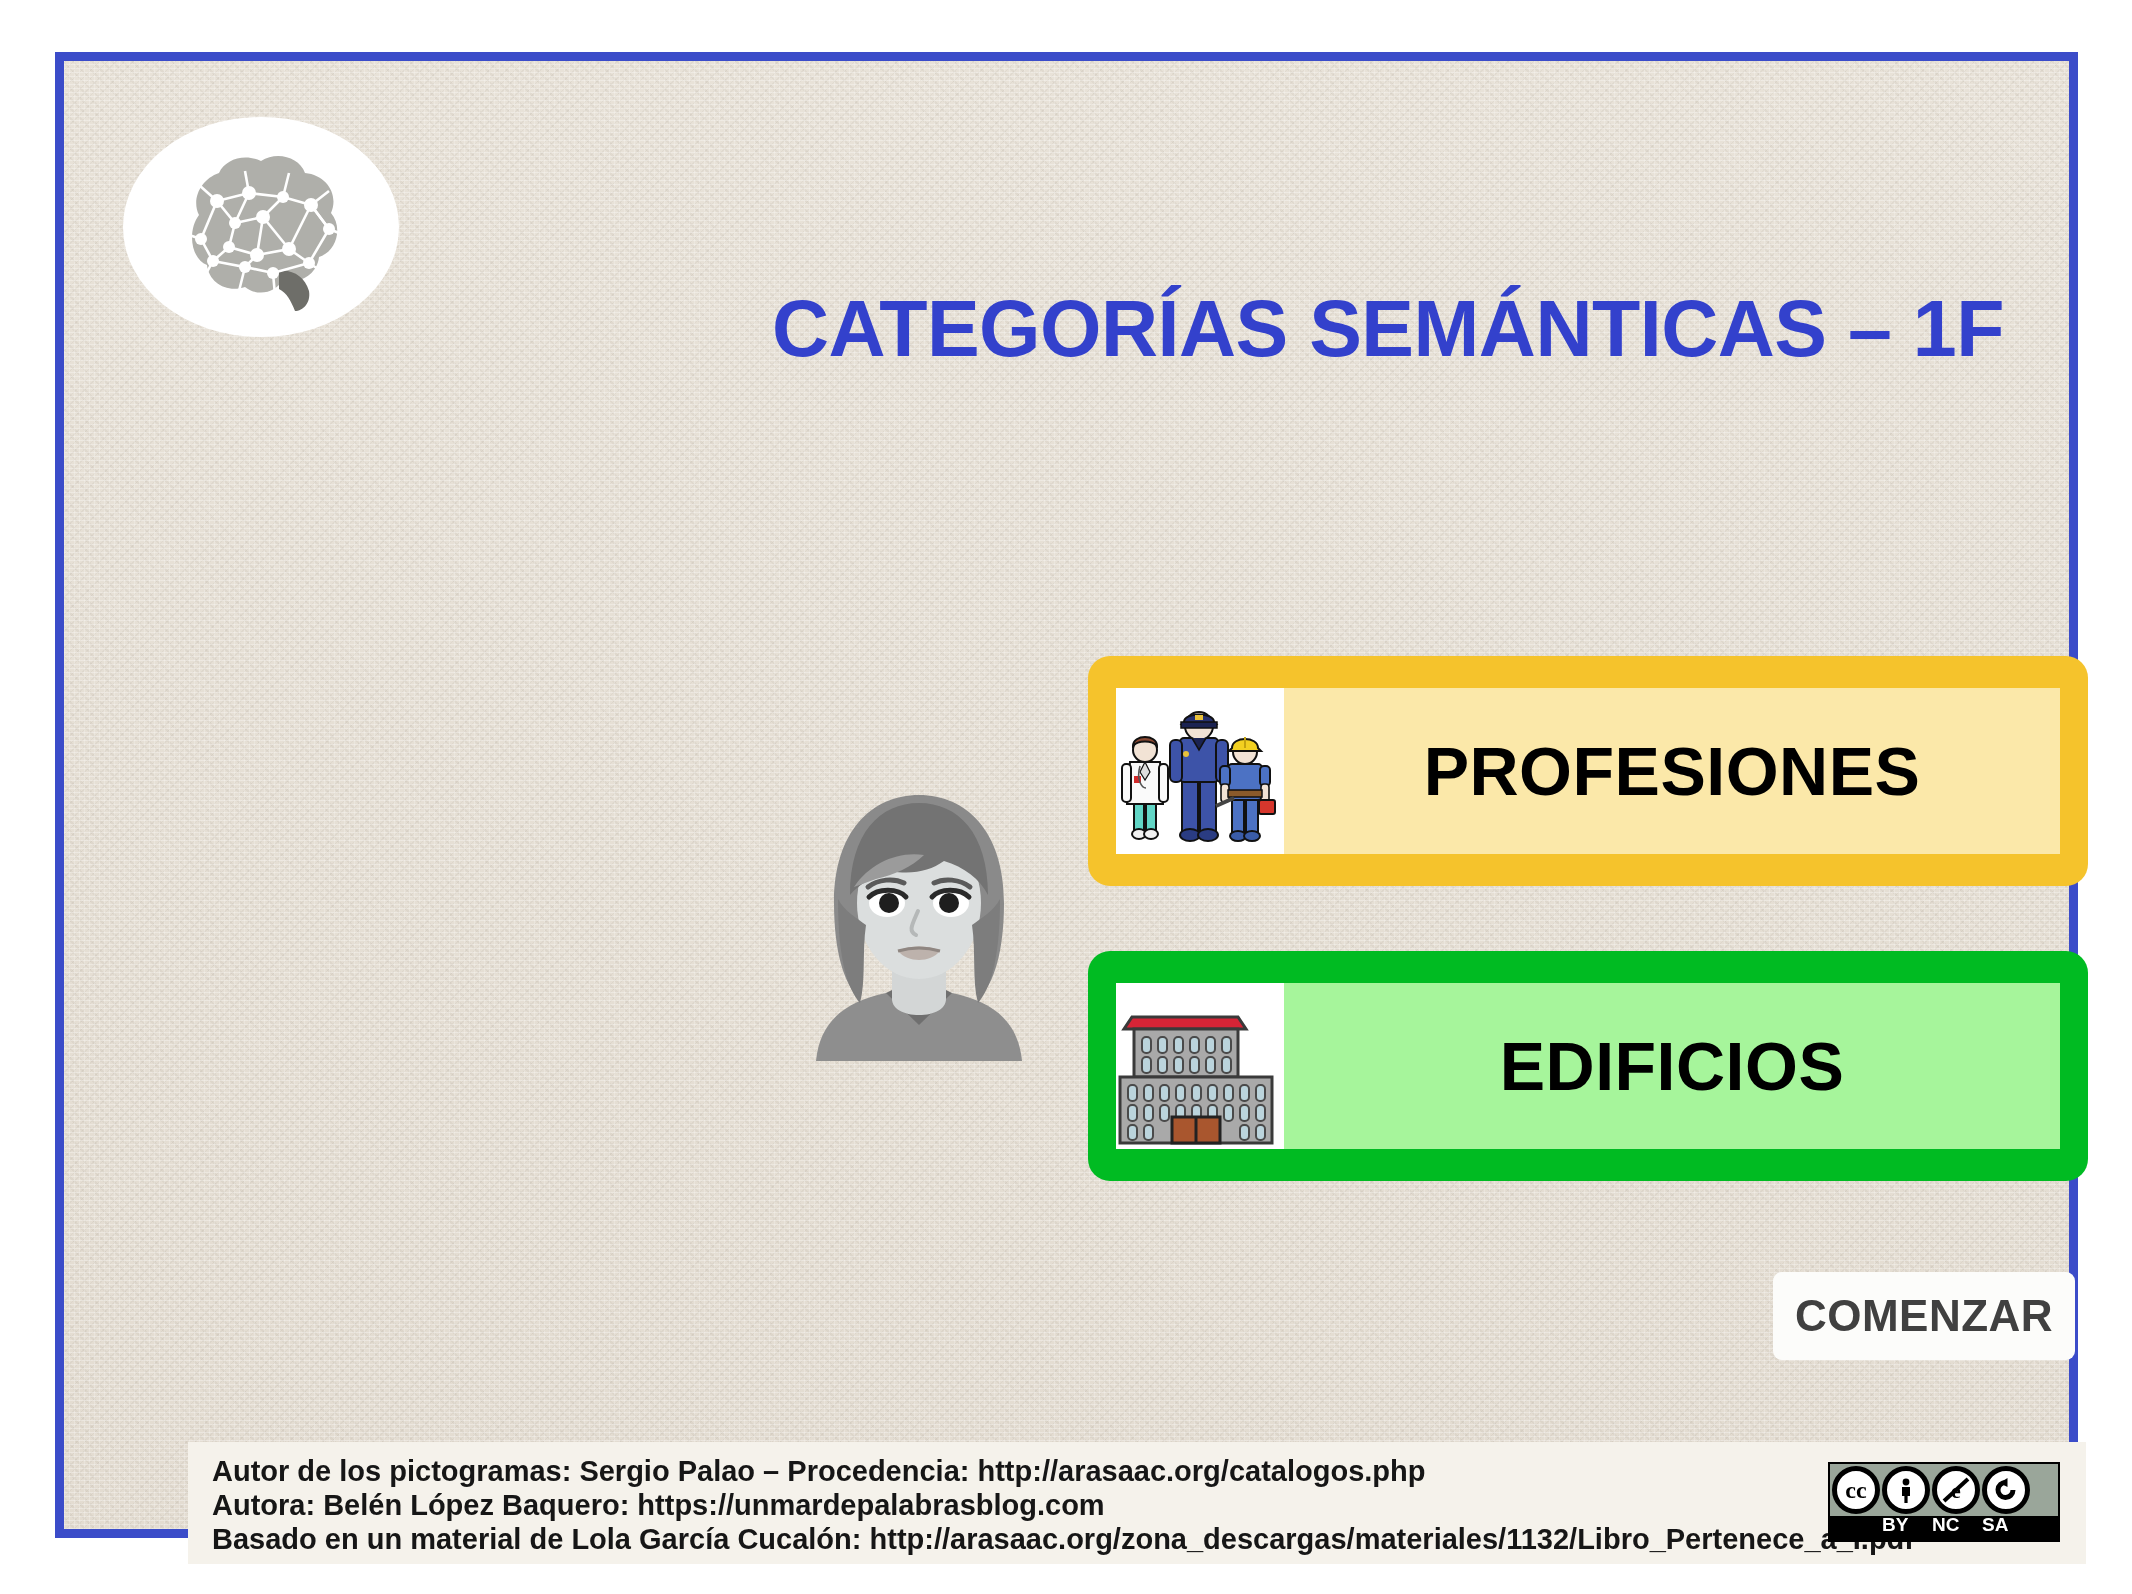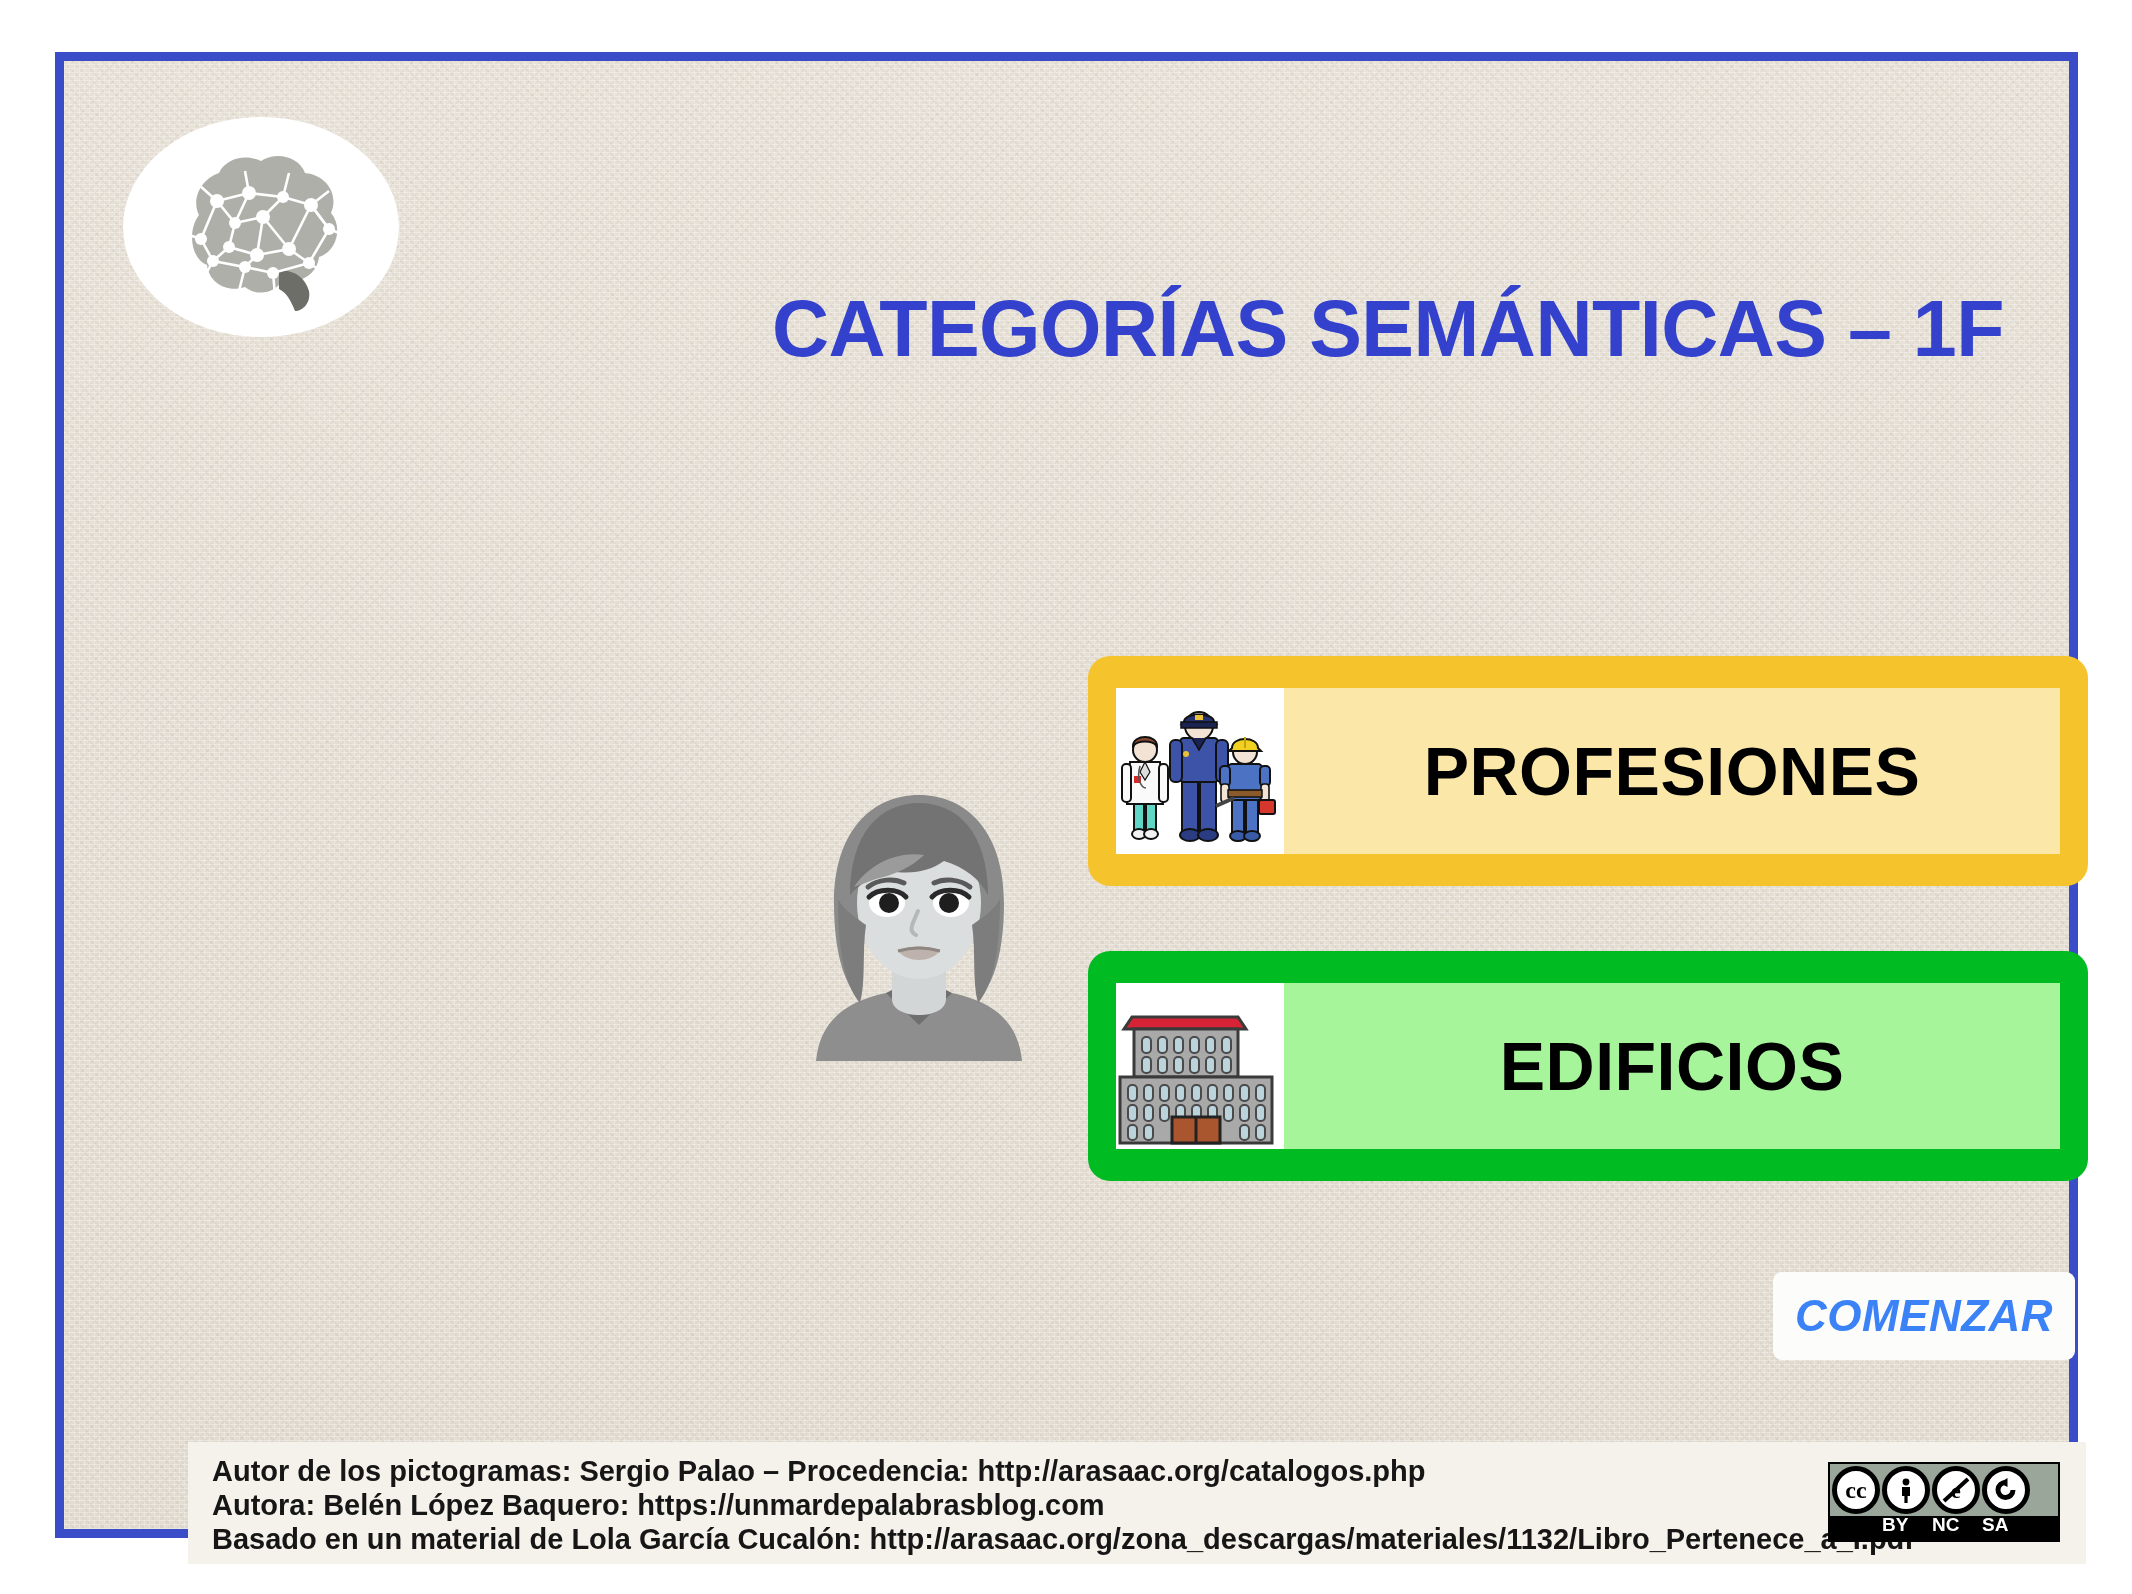--- a/index.html
+++ b/index.html
@@ -170,23 +170,22 @@
     top: 1211px;
     width: 302px;
     height: 88px;
     background: #FCFCFA;
     border-radius: 9px;
     display: flex;
     align-items: center;
     justify-content: center;
     font-size: 44px;
     font-weight: bold;
-    color: #3b82f6;
+    color: #404040;
     letter-spacing: 0.5px;
-    font-style: italic;
   }
 
   
   #footer {
     position: absolute;
     left: 124px;
     top: 1381px;
     width: 1898px;
     height: 122px;
     background: #F5F2EB;

